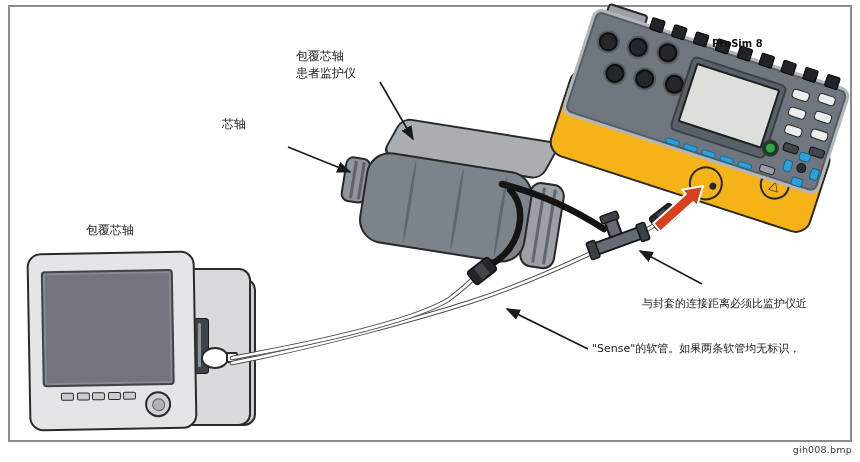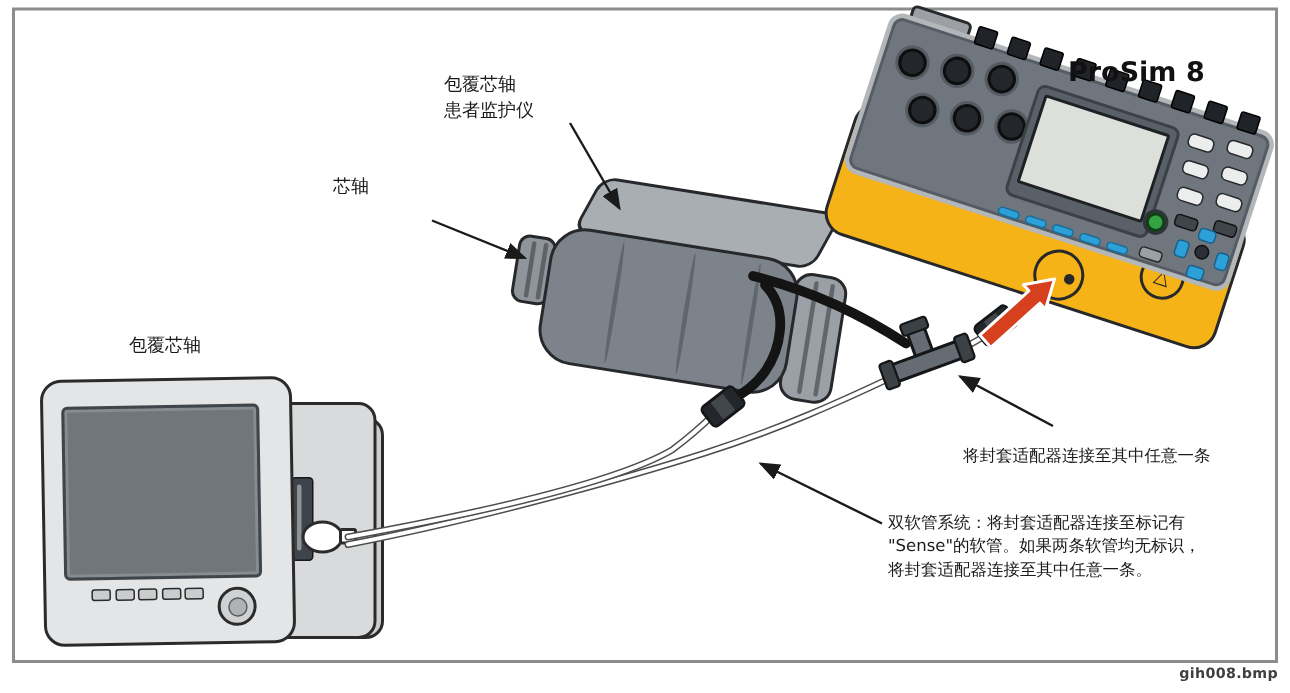--- a/index.html
+++ b/index.html
@@ -3,26 +3,26 @@
 <meta charset="utf-8">
 <style>
   html,body{margin:0;padding:0;background:#fff;}
   body{width:860px;height:462px;position:relative;overflow:hidden;
        font-family:"DejaVu Sans","Liberation Sans",sans-serif;color:#1a1a1a;}
   *{box-sizing:border-box;}
   .abs{position:absolute;}
 
   
   .frame{left:8px;top:5px;width:844px;height:437px;border:2px solid #8c8c8c;background:#fff;}
-  .caption{right:8px;top:444px;font-size:9.5px;font-weight:bold;color:#3f3f3f;letter-spacing:0.2px;}
+  .caption{right:8px;top:444px;font-size:9.5px;font-weight:normal;color:#3f3f3f;letter-spacing:0.2px;}
 
   
   .lbl{font-size:12px;line-height:1.45;white-space:nowrap;}
   .note{font-size:11px;line-height:1.4;white-space:nowrap;}
-  .prosim-lbl{font-size:18px;font-weight:bold;color:#111;}
+  .prosim-lbl{font-size:10px;font-weight:bold;color:#111;}
 
   
   .mon-fin{left:180px;top:278px;width:76px;height:148px;border-radius:12px;background:#ccced0;border:2.2px solid #2b2b2b;}
   .mon-housing{left:163px;top:268px;width:88px;height:158px;border-radius:12px;background:#d8dadb;border:2.2px solid #2b2b2b;}
   .mon-slot{left:194px;top:318px;width:15px;height:56px;border-radius:3px;background:#3f444a;border:1.6px solid #17191b;}
   .mon-slot:after{content:"";position:absolute;left:3px;top:4px;width:3px;height:44px;background:#8e9398;border-radius:2px;}
   .mon-port{left:201px;top:347px;width:28px;height:22px;border-radius:50%;background:#fff;border:2px solid #2b2b2b;}
   .mon-nub{left:226px;top:352px;width:12px;height:11px;border-radius:2px;background:#fff;border:2px solid #2b2b2b;}
   .mon-bezel{left:28px;top:252px;width:168px;height:178px;border-radius:14px;background:#e3e5e6;border:2.4px solid #2b2b2b;transform:rotate(-1deg);}
   .mon-screen{left:12px;top:16px;width:132px;height:116px;border-radius:4px;background:#70767c;border:2px solid #40454a;box-shadow:inset 0 0 0 2px #868c92;}
@@ -195,19 +195,17 @@
   <polygon points="653.2,223.4 685.9,193.9 682.2,189.8 703,186 697,206.2 693.3,202.1 660.6,231.6" fill="#d6401f" stroke="#ffffff" stroke-width="2" stroke-linejoin="round"></polygon>
 </svg>
 
 <div class="abs lbl" style="left:296px;top:48px;">
   <div>包覆芯轴</div>
   <div>患者监护仪</div>
 </div>
 <div class="abs lbl" style="left:222px;top:116px;">芯轴</div>
 <div class="abs lbl" style="left:86px;top:222px;">包覆芯轴</div>
 <div class="abs prosim-lbl" style="left:712px;top:38px;">ProSim 8</div>
-<div class="abs note" style="left:642px;top:296px;">将封套适配器连接至其中任意一条</div>
+<div class="abs note" style="left:642px;top:296px;">与封套的连接距离必须比监护仪近</div>
 <div class="abs note" style="left:592px;top:341px;">
-  <div>双软管系统：将封套适配器连接至标记有</div>
   <div>"Sense"的软管。如果两条软管均无标识，</div>
-  <div>将封套适配器连接至其中任意一条。</div>
 </div>
 <div class="abs caption">gih008.bmp</div>
 
 </body></html>

